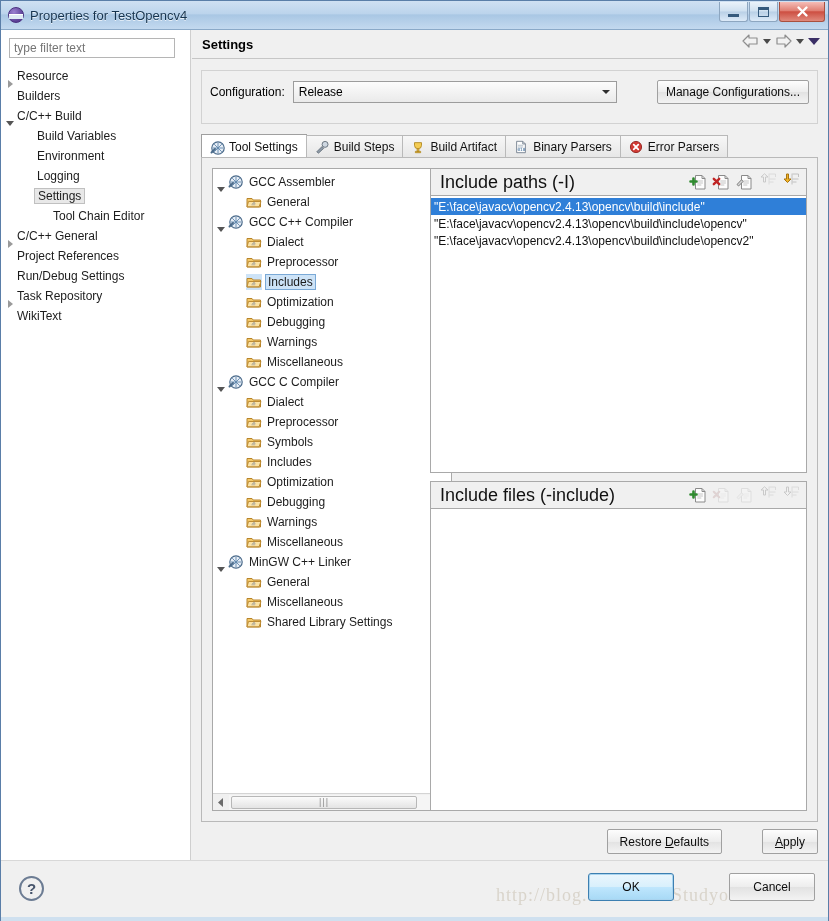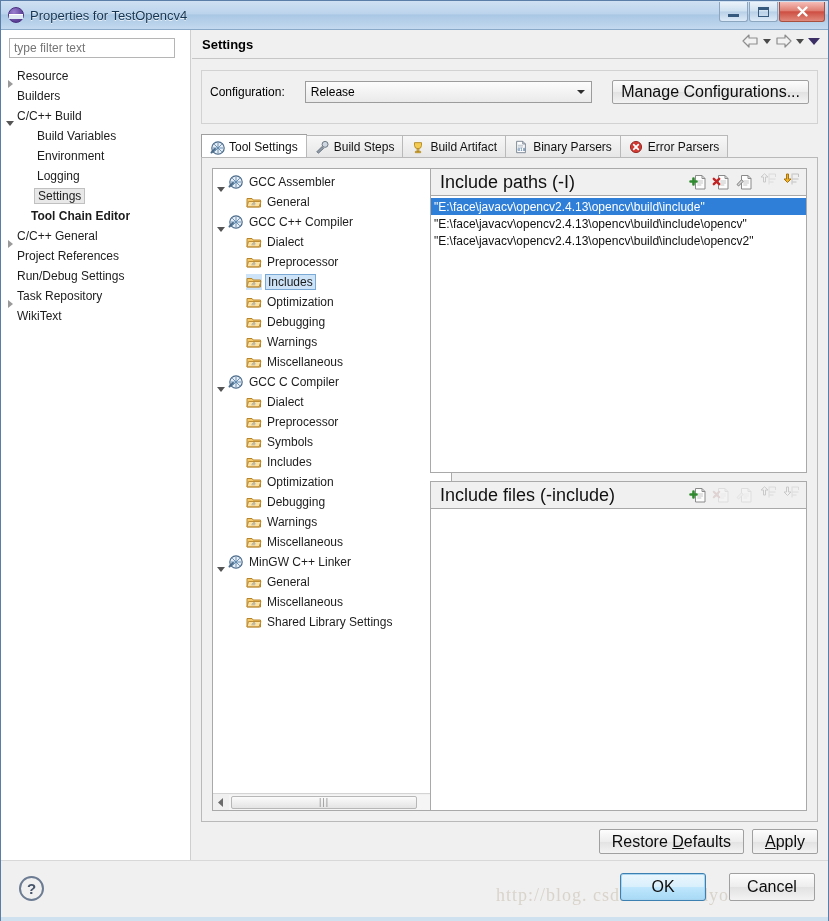--- a/index.html
+++ b/index.html
@@ -104,42 +104,42 @@
   .nav-icons { position: absolute; right: 8px; top: 4px; display: flex; align-items: center; gap: 4px; }
   .navarrow { width: 17px; height: 15px; position: relative; }
   .navarrow svg { display: block; }
   .caret { width: 0; height: 0; border-top: 5px solid #4a4a4a; border-left: 4px solid transparent; border-right: 4px solid transparent; }
   .caret.purple { border-top-color: #3b2f66; border-left-width: 6px; border-right-width: 6px; border-top-width: 7px; }
 
   .config-group {
     position: absolute; left: 9px; top: 40px; right: 10px; height: 54px;
     border: 1px solid #d2d2d2; background: #f0f0f0;
   }
-  .config-row { display: flex; align-items: center; padding: 9px 8px 0 8px; gap: 20px; }
+  .config-row { display: flex; align-items: center; padding: 9px 8px 0 8px; gap: 8px; }
   .config-label { font-size: 12px; color: #000; }
   .combo {
     width: 340px; height: 22px; background: #f2f2f2;
     border: 1px solid #9c9c9c; position: relative;
     display: flex; align-items: center; padding-left: 5px; font-size: 12px;
     background: linear-gradient(to bottom,#fcfcfc,#eaeaea);
   }
   .combo .cbtn {
     position: absolute; right: 1px; top: 1px; bottom: 1px; width: 18px;
     display: flex; align-items: center; justify-content: center;
   }
   .combo .cbtn i {
     width: 0; height: 0; border-top: 4px solid #2e2e2e;
     border-left: 4px solid transparent; border-right: 4px solid transparent;
   }
   .btn {
     border: 1px solid #a0a0a0; border-radius: 2px;
     background: linear-gradient(to bottom,#fdfdfd,#ededed 50%,#e2e2e2 51%,#f3f3f3);
-    font-size: 16px; color: #0c0c0c; height: 24px;
+    font-size: 12px; color: #0c0c0c; height: 24px;
     display: inline-flex; align-items: center; justify-content: center;
-    padding: 0 8px; cursor: default; white-space: nowrap;
+    padding: 0 8px; cursor: default; white-space: nowrap; margin-left: 32px;
   }
 
   
   .tabstrip {
     position: absolute; left: 9px; top: 104px; right: 10px; height: 24px;
     display: flex; align-items: flex-end;
   }
   .tab {
     height: 23px; display: flex; align-items: center; gap: 5px;
     padding: 0 8px; font-size: 12px; color: #111;
@@ -295,21 +295,21 @@
             <span class="tree-label">Environment</span>
           </div>
           <div class="tree-row" style="padding-left: 24px;">
             <span class="arrow-none"></span>
             <span class="tree-label">Logging</span>
           </div>
           <div class="tree-row selected" style="padding-left: 24px;">
             <span class="arrow-none"></span>
             <span class="tree-label">Settings</span>
           </div>
-          <div class="tree-row" style="padding-left: 18px; font-weight: bold;">
+          <div class="tree-row" style="padding-left: 40px;">
             <span class="arrow-none"></span>
             <span class="tree-label">Tool Chain Editor</span>
           </div>
           <div class="tree-row" style="padding-left: 4px;">
             <span class="arrow-r"></span>
             <span class="tree-label">C/C++ General</span>
           </div>
           <div class="tree-row" style="padding-left: 4px;">
             <span class="arrow-none"></span>
             <span class="tree-label">Project References</span>

